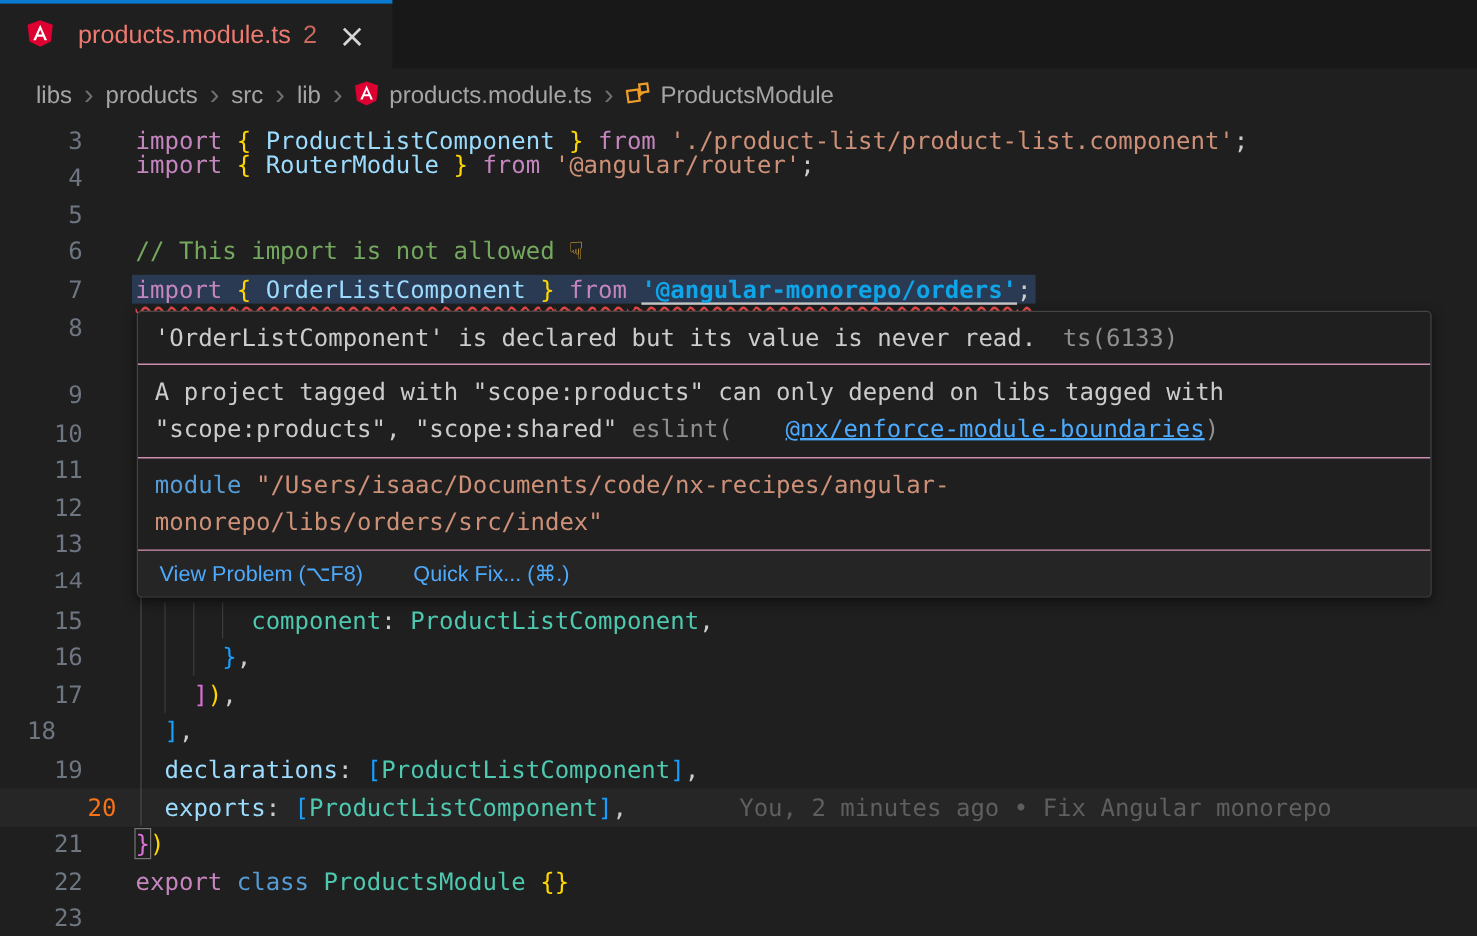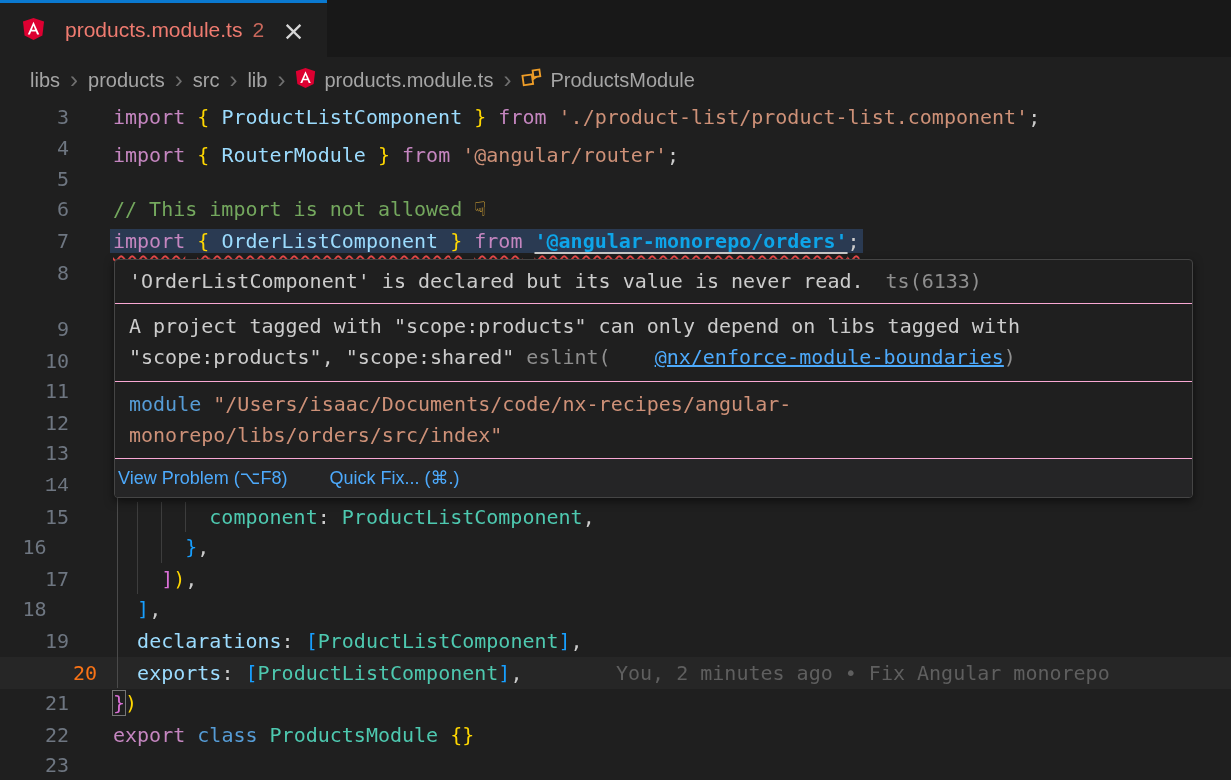--- a/index.html
+++ b/index.html
@@ -68,21 +68,21 @@
     box-shadow:0 3px 10px rgba(0,0,0,.55); overflow:hidden;
   }
   .hp-row { padding:6px 14px; font-size:20px; line-height:31px; color:#cccccc;
     font-family:"DejaVu Sans Mono",monospace; border-bottom:1px solid #f9a8d4; }
   .hp-row .dim { color:#8f8f8f; }
   .hp-link { color:#4daafc; text-decoration:underline; cursor:pointer;margin-left:44px; }
   .hp-kw { color:#569CD6; }
   .hp-str { color:#CE9178; }
   .hp-actions {
     display:flex; align-items:center; gap:42px; background:#252526;
-    padding:0 3px; height:38px; font-size:18px; border-bottom:none;
+    padding:0 18px; height:38px; font-size:18px; border-bottom:none;
     font-family:"Liberation Sans","DejaVu Sans",sans-serif;
   }
   .hp-action { color:#4daafc; cursor:pointer; white-space:nowrap; }
 </style>
 </head>
 <body>
 
 <div class="screen">
 
   <div class="tabstrip">
@@ -140,32 +140,32 @@
       <div class="ln" style="top: 194px;">6</div>
       <div class="ln" style="top: 226px;">7</div>
       <div class="ln" style="top: 258px;">8</div>
       <div class="ln" style="top: 314px;">9</div>
       <div class="ln" style="top: 346px;">10</div>
       <div class="ln" style="top: 376px;">11</div>
       <div class="ln" style="top: 408px;">12</div>
       <div class="ln" style="top: 438px;">13</div>
       <div class="ln" style="top: 470px; font-family: Liberation Mono, monospace;">14</div>
       <div class="ln" style="top: 502px; padding-left: 36px;">15</div>
-      <div class="ln" style="top: 532px; text-align: center;">16</div>
+      <div class="ln" style="top: 532px;">16</div>
       <div class="ln" style="top: 564px;">17</div>
       <div class="ln" style="top: 594px; text-align: center;">18</div>
       <div class="ln" style="top: 626px;">19</div>
       <div class="ln cur" style="top: 658px;">20</div>
       <div class="ln" style="top: 688px;">21</div>
       <div class="ln" style="top: 720px;">22</div>
       <div class="ln" style="top: 750px;">23</div>
     </div>
   <div id="code">
       <div class="cl" style="top: 102px;"><span><span class="tok-kw">import</span><span class="tok-fg"> </span><span class="tok-b1">{</span><span class="tok-cls"> ProductListComponent </span><span class="tok-b1">}</span><span class="tok-fg"> </span><span class="tok-kw">from</span><span class="tok-fg"> </span><span class="tok-str">'./product-list/product-list.component'</span><span class="tok-fg">;</span></span></div>
-      <div class="cl" style="top: 140px; text-align: right;"><span><span class="tok-kw">import</span><span class="tok-fg"> </span><span class="tok-b1">{</span><span class="tok-cls"> RouterModule </span><span class="tok-b1">}</span><span class="tok-fg"> </span><span class="tok-kw">from</span><span class="tok-fg"> </span><span class="tok-str">'@angular/router'</span><span class="tok-fg">;</span></span></div>
+      <div class="cl" style="top: 122px; text-align: right;"><span><span class="tok-kw">import</span><span class="tok-fg"> </span><span class="tok-b1">{</span><span class="tok-cls"> RouterModule </span><span class="tok-b1">}</span><span class="tok-fg"> </span><span class="tok-kw">from</span><span class="tok-fg"> </span><span class="tok-str">'@angular/router'</span><span class="tok-fg">;</span></span></div>
       <div class="cl" style="top: 194px;"><span><span class="tok-cmt">// This import is not allowed </span><span class="tok-emoji">☟</span></span></div>
       <div class="cl" style="top: 226px;"><span class="hl-line"><span class="tok-kw">import</span><span class="tok-fg"> </span><span class="tok-b1">{</span><span class="tok-cls"> OrderListComponent </span><span class="tok-b1">}</span><span class="tok-fg"> </span><span class="tok-kw">from</span><span class="tok-fg"> </span><span class="tok-strU">'@angular-monorepo/orders'</span><span class="tok-fg">;</span></span></div>
       <div class="cl" style="top: 502px;"><span><span class="tok-fg">        </span><span class="tok-teal">component</span><span class="tok-fg">: </span><span class="tok-teal">ProductListComponent</span><span class="tok-fg">,</span></span></div>
       <div class="cl" style="top: 532px;"><span><span class="tok-fg">      </span><span class="tok-b3">}</span><span class="tok-fg">,</span></span></div>
       <div class="cl" style="top: 564px;"><span><span class="tok-fg">    </span><span class="tok-b2">]</span><span class="tok-b1">)</span><span class="tok-fg">,</span></span></div>
       <div class="cl" style="top: 594px;"><span><span class="tok-fg">  </span><span class="tok-b3">]</span><span class="tok-fg">,</span></span></div>
       <div class="cl" style="top: 626px;"><span><span class="tok-fg">  </span><span class="tok-cls">declarations</span><span class="tok-fg">: </span><span class="tok-b3">[</span><span class="tok-teal">ProductListComponent</span><span class="tok-b3">]</span><span class="tok-fg">,</span></span></div>
       <div class="cl" style="top: 658px;"><span><span class="tok-fg">  </span><span class="tok-cls">exports</span><span class="tok-fg">: </span><span class="tok-b3">[</span><span class="tok-teal">ProductListComponent</span><span class="tok-b3">]</span><span class="tok-fg">,</span></span></div>
       <div class="cl" style="top: 688px;"><span><span class="tok-bm">}</span><span class="tok-b1">)</span></span></div>
       <div class="cl" style="top: 720px;"><span><span class="tok-kw">export</span><span class="tok-fg"> </span><span class="tok-kw2">class</span><span class="tok-fg"> </span><span class="tok-teal">ProductsModule</span><span class="tok-fg"> </span><span class="tok-b1">{}</span></span></div>

